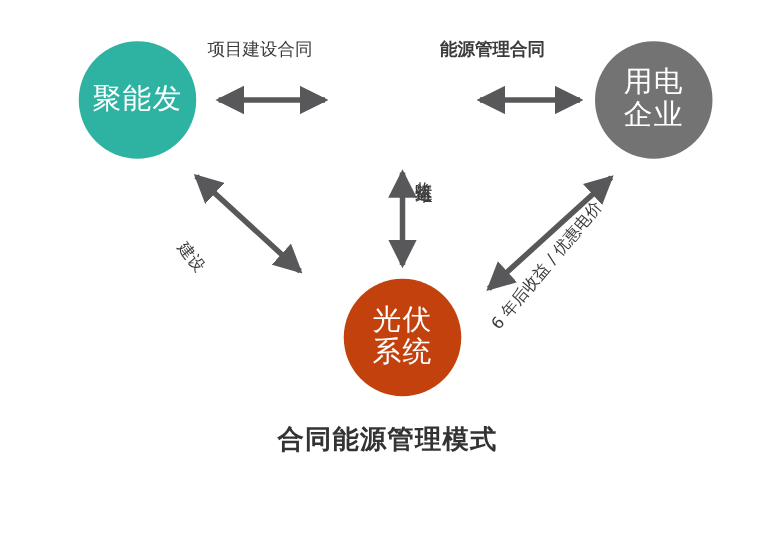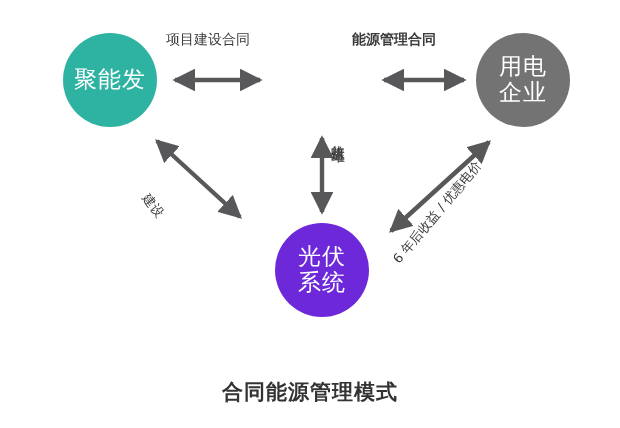--- a/index.html
+++ b/index.html
@@ -96,21 +96,20 @@
     position: absolute;
     left: 0;
     top: 337px;
     width: 620px;
     text-align: center;
     font-size: 21px;
     font-weight: bold;
     color: #333333;
     letter-spacing: 1px;
     z-index: 4;
-    margin-top: 41px;
   }
 </style>
 </head>
 <body>
 
 <div id="canvas">
 
   <svg id="svg-layer" viewBox="0 0 620 428" xmlns="http://www.w3.org/2000/svg">
     <defs>
       <marker id="arrowhead-end" markerWidth="5.2" markerHeight="5.2" refX="4.6" refY="2.6" orient="auto" markerUnits="strokeWidth">
@@ -135,21 +134,21 @@
   <div class="node-circle" id="node-jnf" style="background:#2eb3a3">
     <span class="node-label">聚能发</span>
   </div>
 
 
   <div class="node-circle" id="node-ydqy" style="background:#737373">
     <span class="node-label">用电
 企业</span>
   </div>
 
-  <div class="node-circle" id="node-gfxt" style="background:#6d28d9">
+  <div class="node-circle" id="node-gfxt" style="background:#c2410c">
     <span class="node-label">光伏
 系统</span>
   </div>
 
   <div class="edge-label" id="label-top-left">项目建设合同</div>
 
   <div class="edge-label" id="label-top-right">能源管理合同</div>
 
   <div class="edge-label" id="label-center-vertical">收益运维</div>
 

